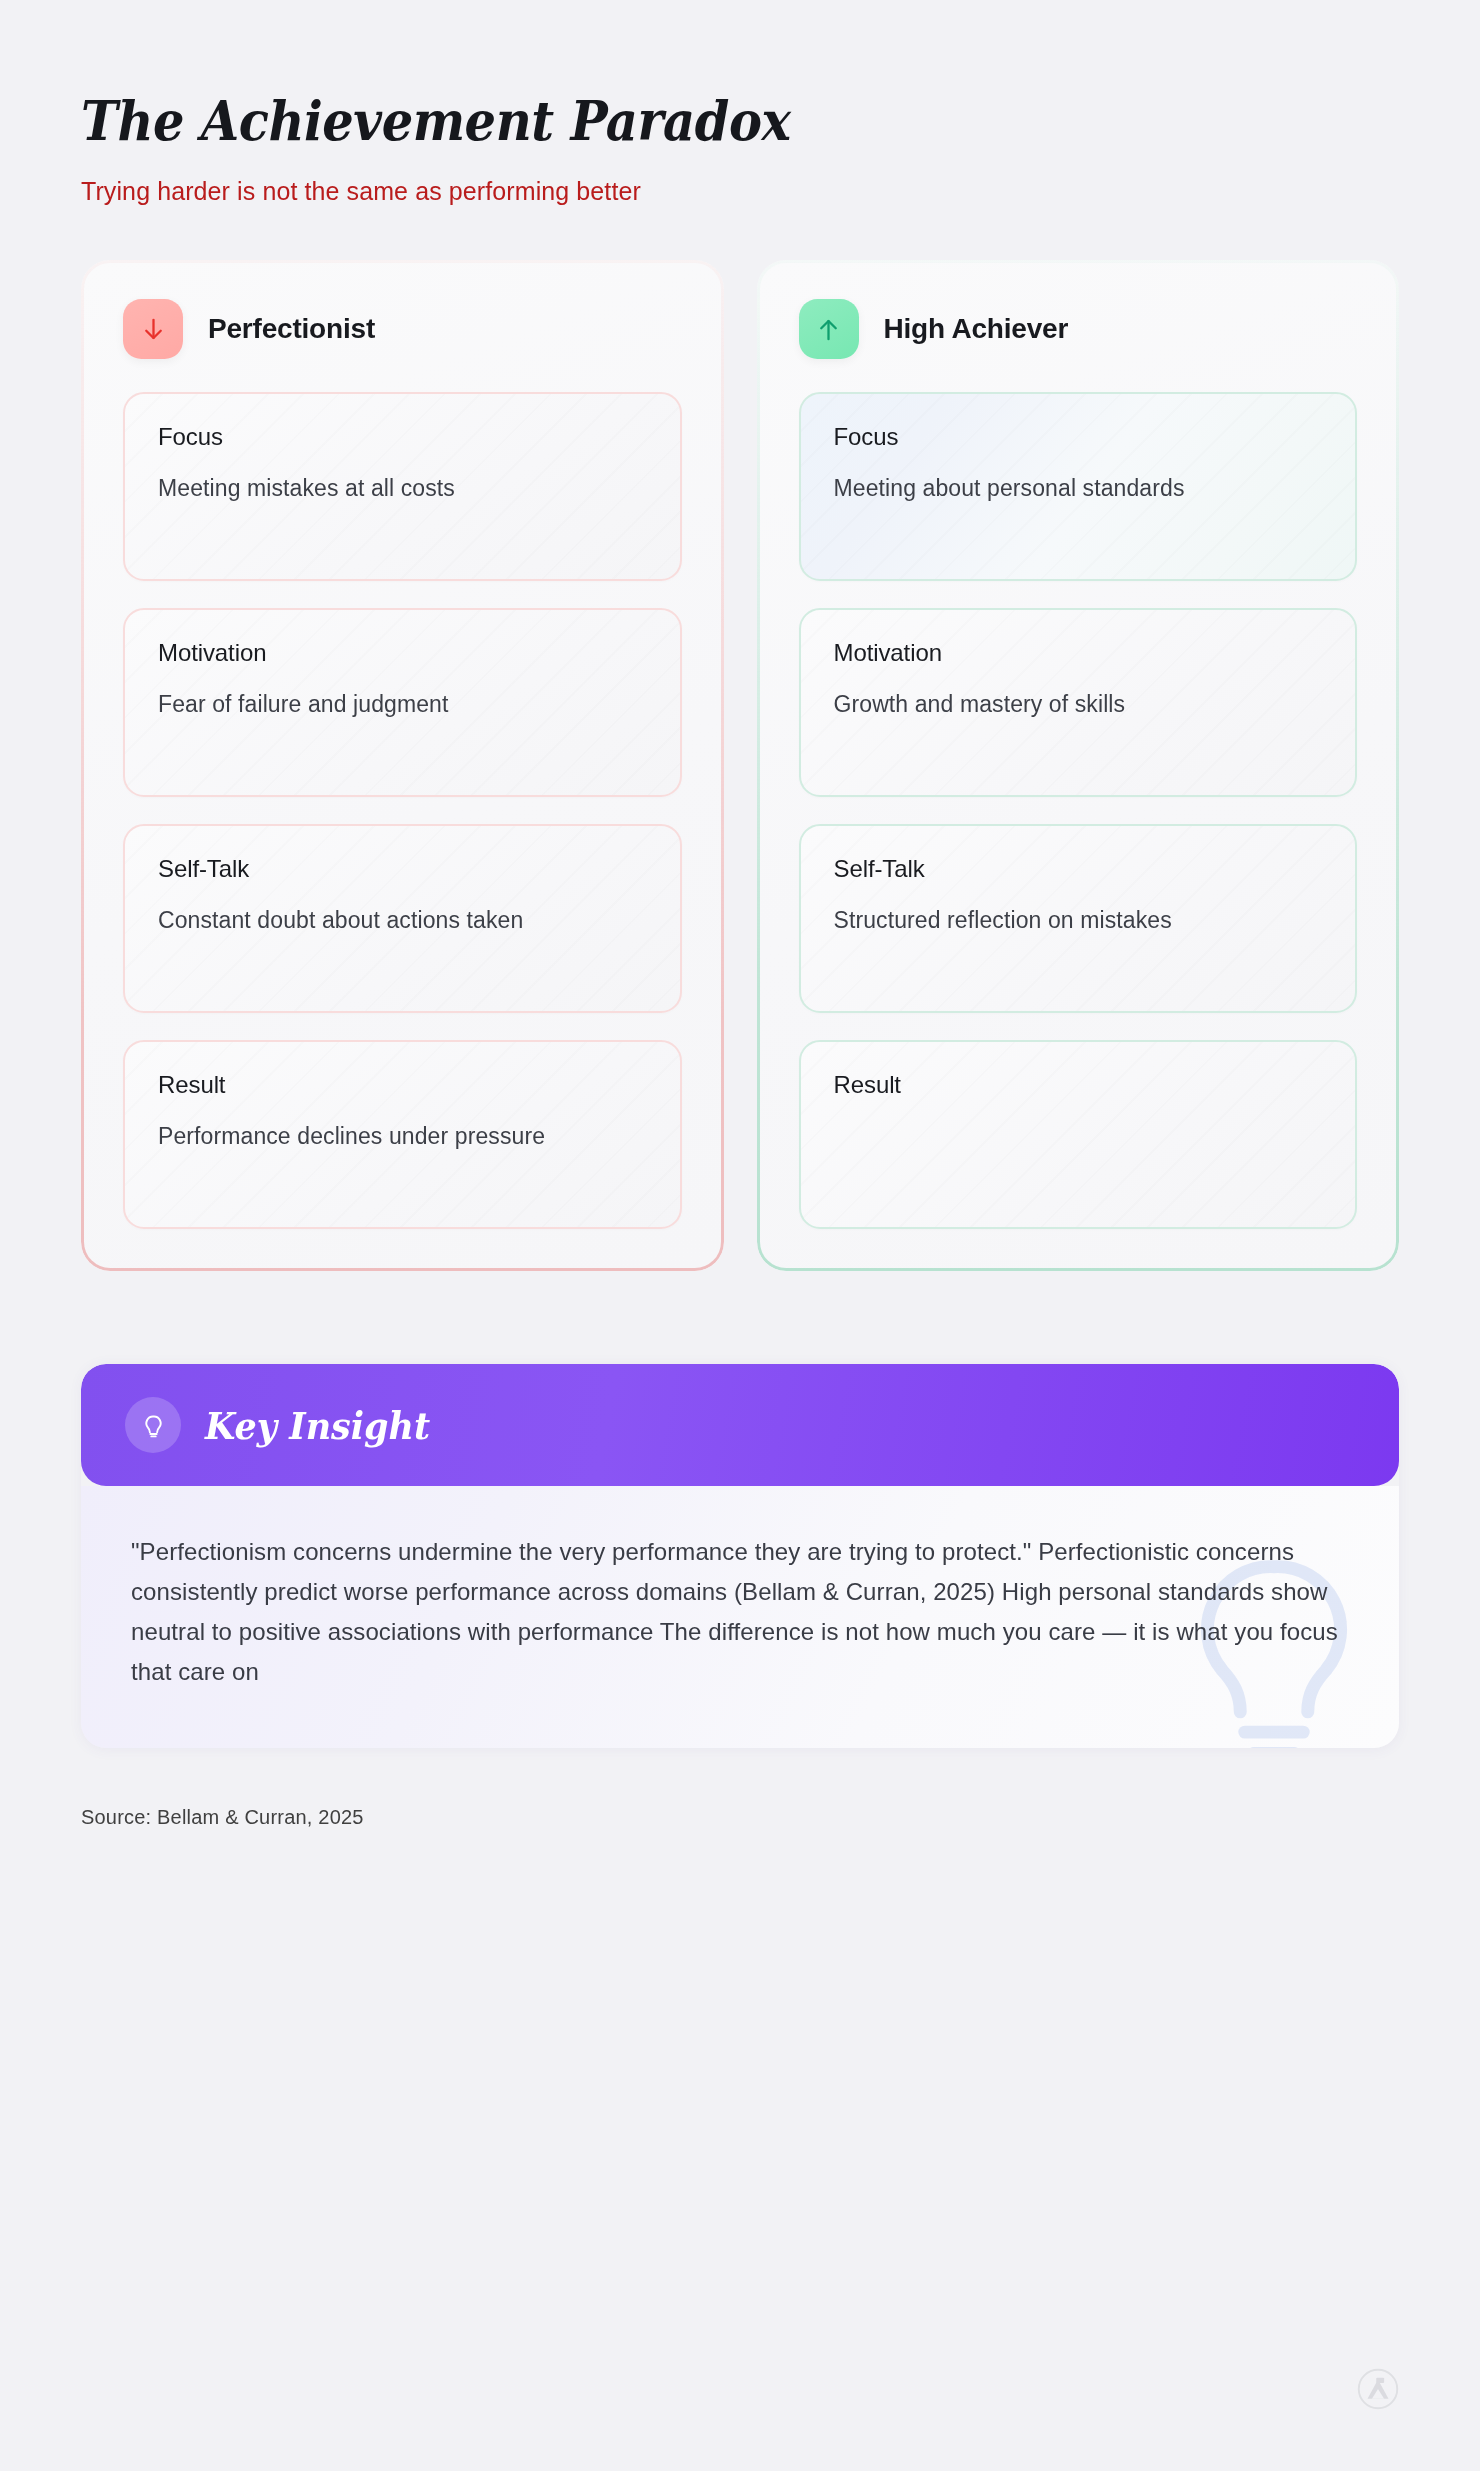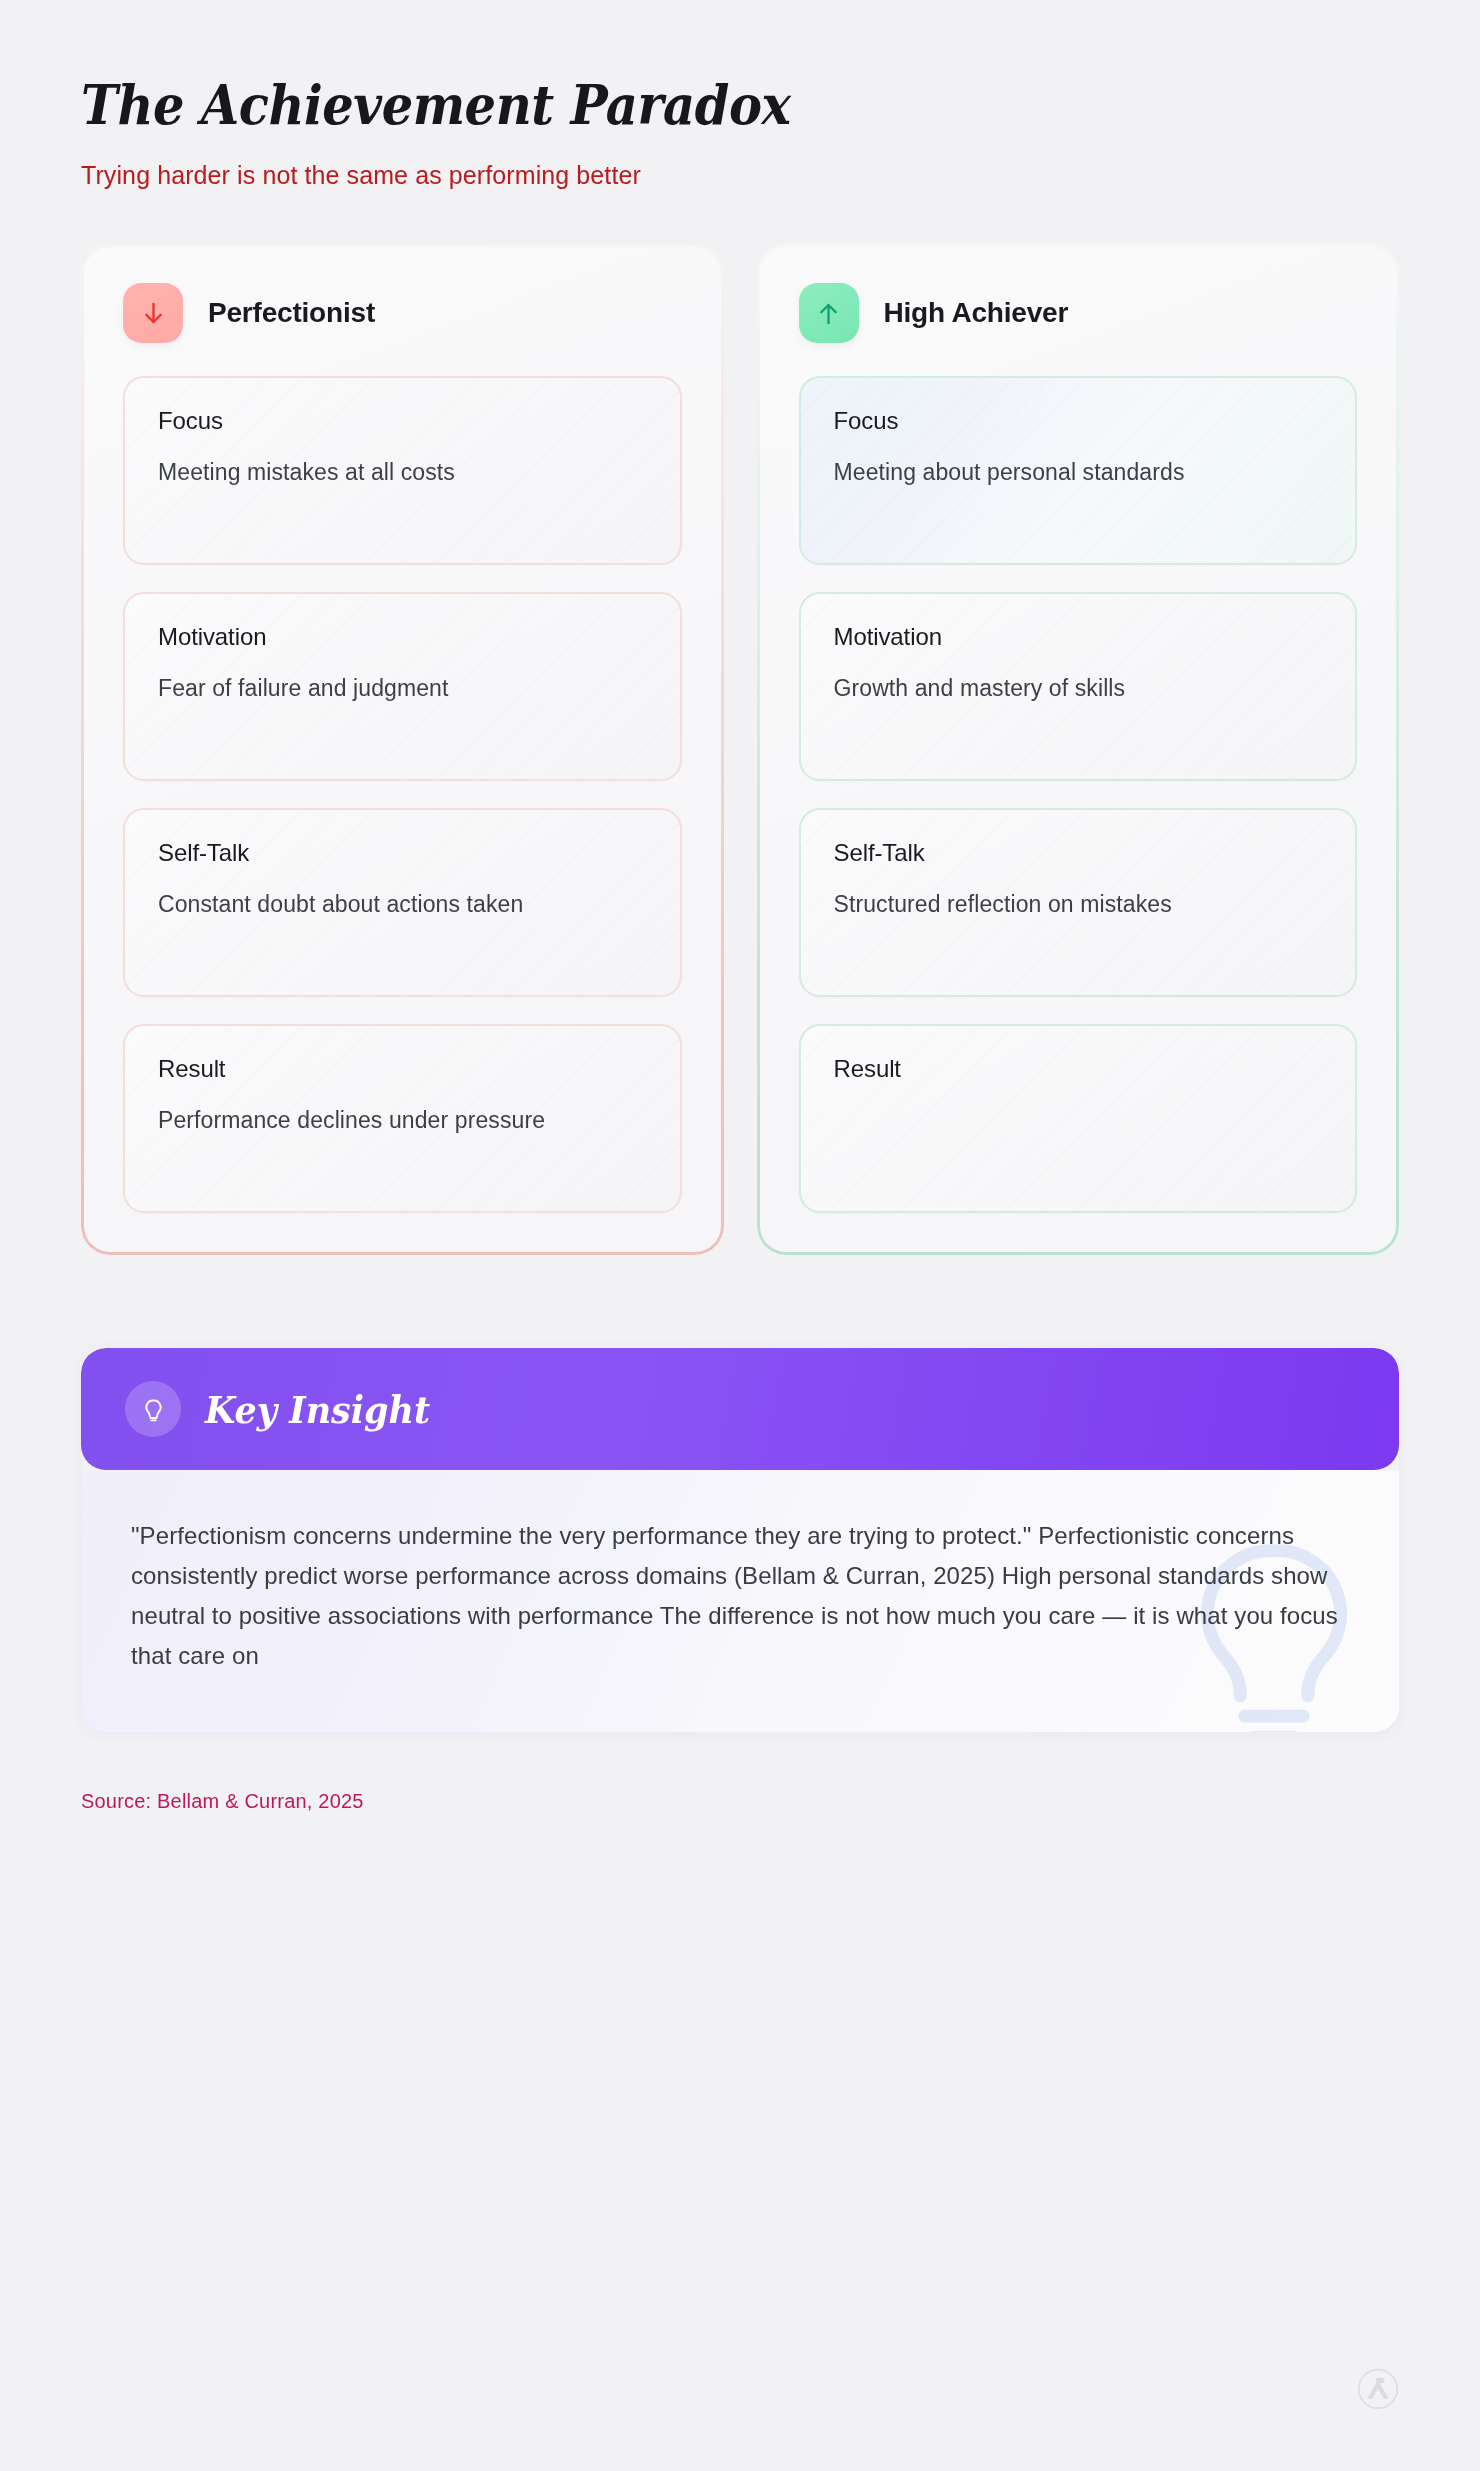--- a/index.html
+++ b/index.html
@@ -12,21 +12,21 @@
     height: 2472px;
     position: relative;
     font-family: "Liberation Sans", sans-serif;
     -webkit-font-smoothing: antialiased;
     overflow: hidden;
   }
 
   .page {
     position: absolute;
     inset: 0;
-    padding: 0 81px;
+    padding: 16px 81px;
     box-sizing: border-box;
   }
 
   
   .header { padding-top: 75px; }
   .title {
     font-family: "DejaVu Serif", "Liberation Serif", serif;
     font-style: italic;
     font-weight: 700;
     font-size: 55px;
@@ -192,21 +192,21 @@
     line-height: 1.66;
     color: #393c45;
     letter-spacing: 0.1px;
     max-width: 1246px;
   }
 
   
   .source {
     margin-top: 58px;
     font-size: 20px;
-    color: #be185d;
+    color: #404040;
     letter-spacing: 0.2px;
   }
   .logo {
     position: absolute;
     right: 81px;
     bottom: 62px;
     width: 42px;
     height: 42px;
     opacity: 0.85;
   }

